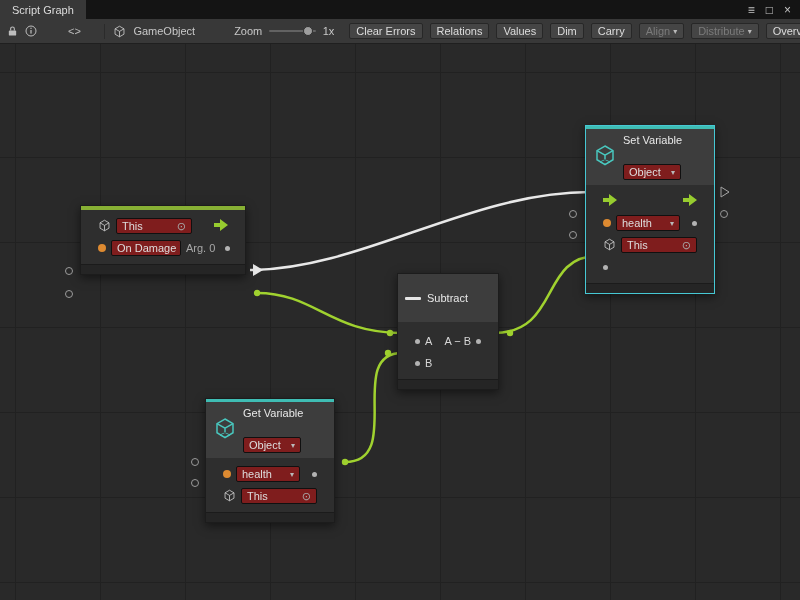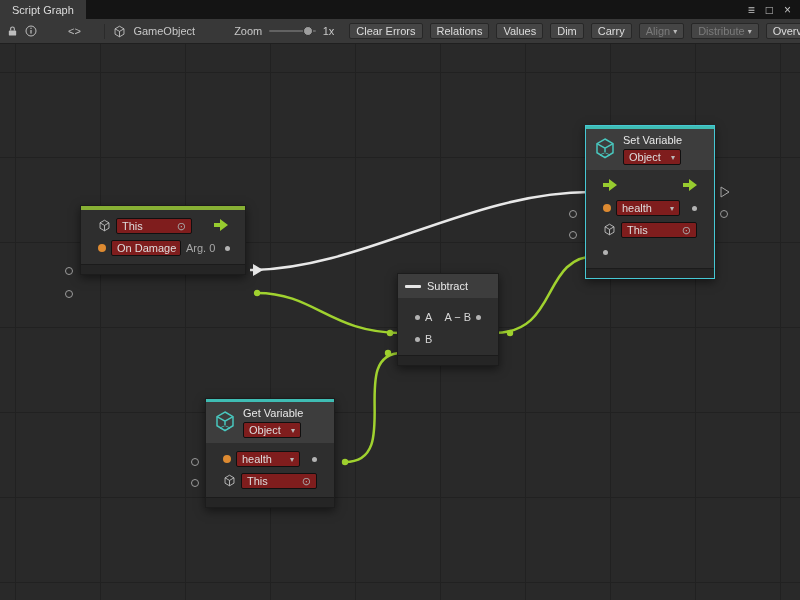--- a/index.html
+++ b/index.html
@@ -35,21 +35,21 @@
       linear-gradient(to bottom, #212121 1px, transparent 1px);
     background-size:85px 85px; background-position:15px 28px; }
   svg.wires { position:absolute; left:0; top:0; width:800px; height:556px; }
 
   
   .node { position:absolute; background:#2e2e2e; border:1px solid #1c1c1c;
     box-shadow:0 3px 9px rgba(0,0,0,.5); font-size:11px; color:#d9d9d9; }
   .node.selected { border:1px solid #46c8d4; }
   .strip { height:4px; }
   .header { background:#3d3d3d; padding:5px 7px; display:flex; align-items:center; gap:6px; }
-  .hcol { display:flex; flex-direction:column; gap:3px; }
+  .hcol { display:flex; flex-direction:column; gap:18px; }
   .title { font-size:11px; color:#e8e8e8; white-space:nowrap; }
   .hline { display:flex; align-items:center; gap:5px; color:#cfcfcf; }
   .body { background:#2e2e2e; padding:5px 10px; }
   .row { height:22px; display:flex; align-items:center; gap:5px; padding:0 7px;
     font-size:11px; color:#d6d6d6; white-space:nowrap; }
   .spacer { flex:1; }
   .footer { height:10px; background:#252525; border-top:1px solid #1b1b1b; }
   .field { background:#7f1d1d; border:1px solid #101010; border-radius:2px; height:16px;
     display:flex; align-items:center; gap:4px; padding:0 5px; font-size:11px; color:#dedede; }
   .target { color:#a9a9a9; font-size:11px; }
@@ -187,21 +187,21 @@
         </span>
         <span class="dimtxt">Arg. 0</span>
         <span class="spacer"></span>
         <span class="dot"></span>
       </div>
     </div>
     <div class="footer"></div>
   </div>
 
   <div class="node" style="left:397px; top:229px; width:102px;">
-    <div class="header" style="height:24px;">
+    <div class="header" style="height:48px;">
       <span class="minus-ic"></span>
       <span class="title">Subtract</span>
     </div>
     <div class="body" style="padding-top:8px;">
       <div class="row">
         <span class="dot"></span>
         <span>A</span>
         <span class="spacer"></span>
         <span>A − B</span>
         <span class="dot"></span>

